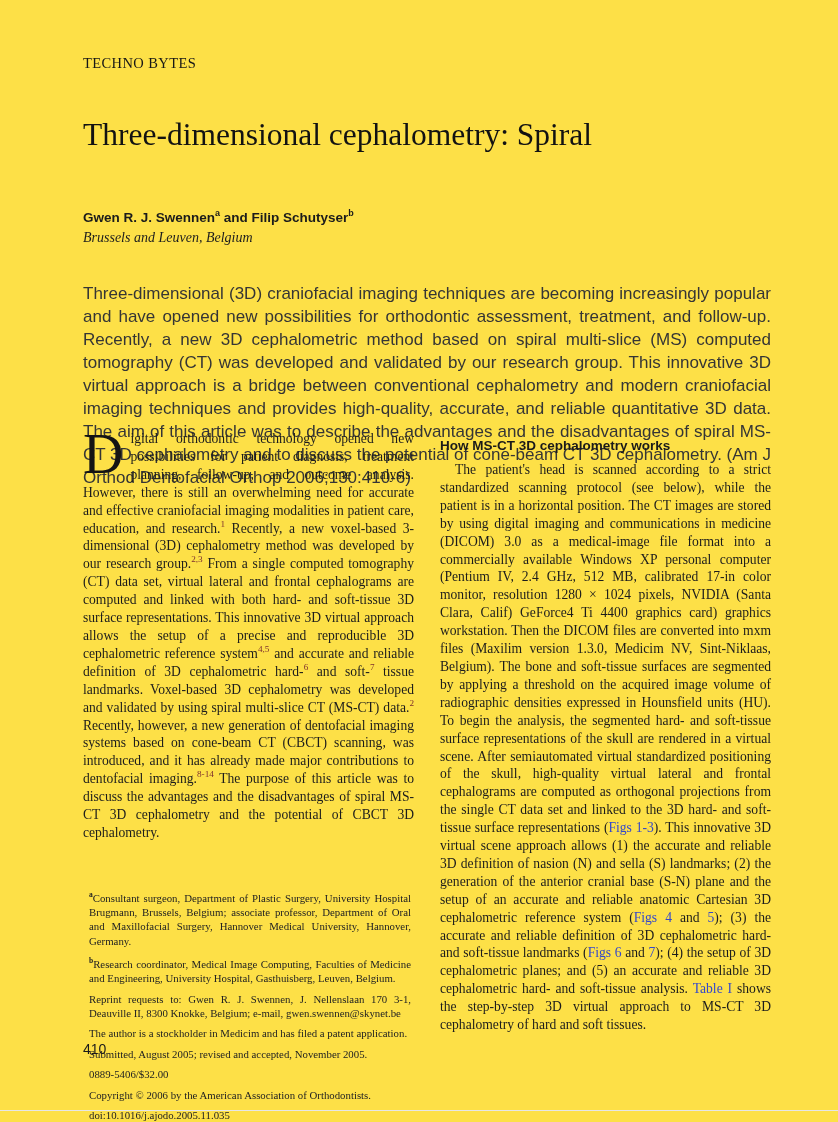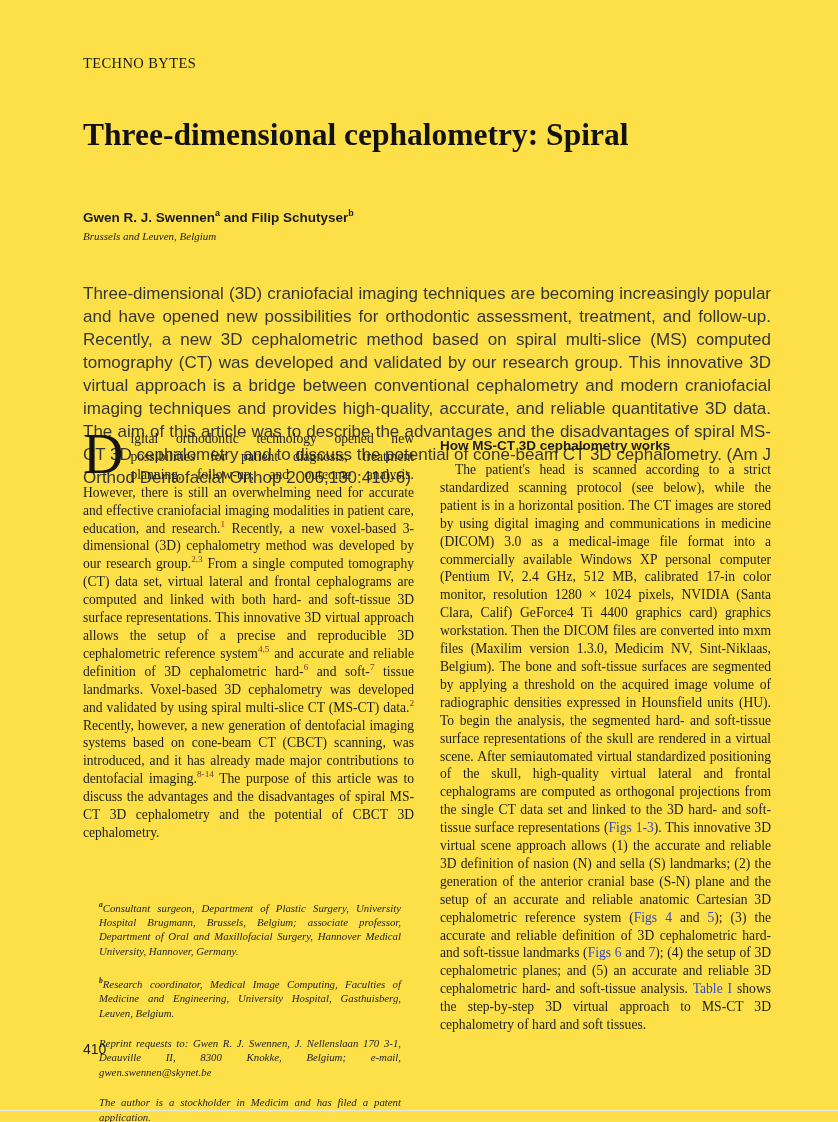--- a/index.html
+++ b/index.html
@@ -14,32 +14,32 @@
   }
   .scan-edge-right{position:absolute;top:0;right:13px;width:1px;height:100%;background:#e2e2e2;}
   .scan-edge-bottom{position:absolute;left:0;bottom:11px;width:100%;height:1px;background:#e6e6e6;}
 
   .kicker{
     position:absolute;left:83px;top:55px;
     font-size:14.5px;letter-spacing:0.4px;color:#171717;
   }
   .title{
     position:absolute;left:83px;top:116px;width:700px;
-    font-size:31.5px;line-height:38px;font-weight:700;color:#121212;margin:0;
+    font-size:31.5px;line-height:38px;font-weight:400;color:#121212;margin:0;
   }
   .title span{display:block;}
   .authors{
     position:absolute;left:83px;top:208px;width:650px;
     font-family:"Liberation Sans","DejaVu Sans",sans-serif;
     font-size:13.5px;font-weight:bold;color:#1b1b1b;
   }
   .author-sup{vertical-align:super;font-size:9px;font-weight:bold;}
   .affiliation{
     position:absolute;left:83px;top:230px;width:650px;
-    font-style:italic;font-size:11px;color:#1d1d1d;
+    font-style:italic;font-size:14px;color:#1d1d1d;
   }
   .abstract{
     position:absolute;left:83px;top:265px;width:688px;
     font-family:"Liberation Sans","DejaVu Sans",sans-serif;
     font-size:17px;line-height:23px;color:#353535;
     text-align:justify;
   }
   .col{
     position:absolute;top:430px;width:331px;
     font-size:13.6px;line-height:17.9px;text-align:justify;
@@ -58,21 +58,21 @@
   .section-heading{
     font-family:"Liberation Sans","DejaVu Sans",sans-serif;
     font-size:13.5px;font-weight:bold;color:#1a1a1a;
     margin:8px 0 7px 0;text-align:left;line-height:16px;
   }
   .indent-par{margin:0;text-indent:15px;}
   .footnotes{
     position:absolute;left:83px;top:882px;width:334px;
     font-size:10.8px;line-height:14.4px;text-align:justify;color:#222222;
   }
-  .footnotes .fn{margin:16px;font-style:italic;}
+  .footnotes .fn{margin:6px;}
   .fn-mark{vertical-align:super;font-size:7.5px;font-weight:bold;}
   .page-number{
     position:absolute;left:83px;top:1041px;
     font-family:"Liberation Sans","DejaVu Sans",sans-serif;
     font-size:14px;font-weight:normal;color:#1a1a1a;
   }
 </style>
 </head>
 <body>
 

